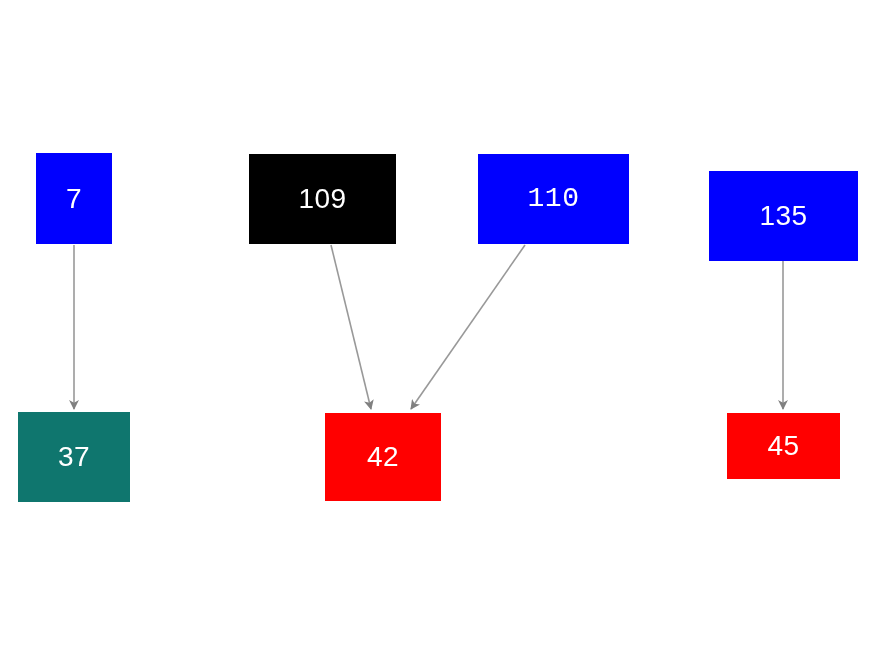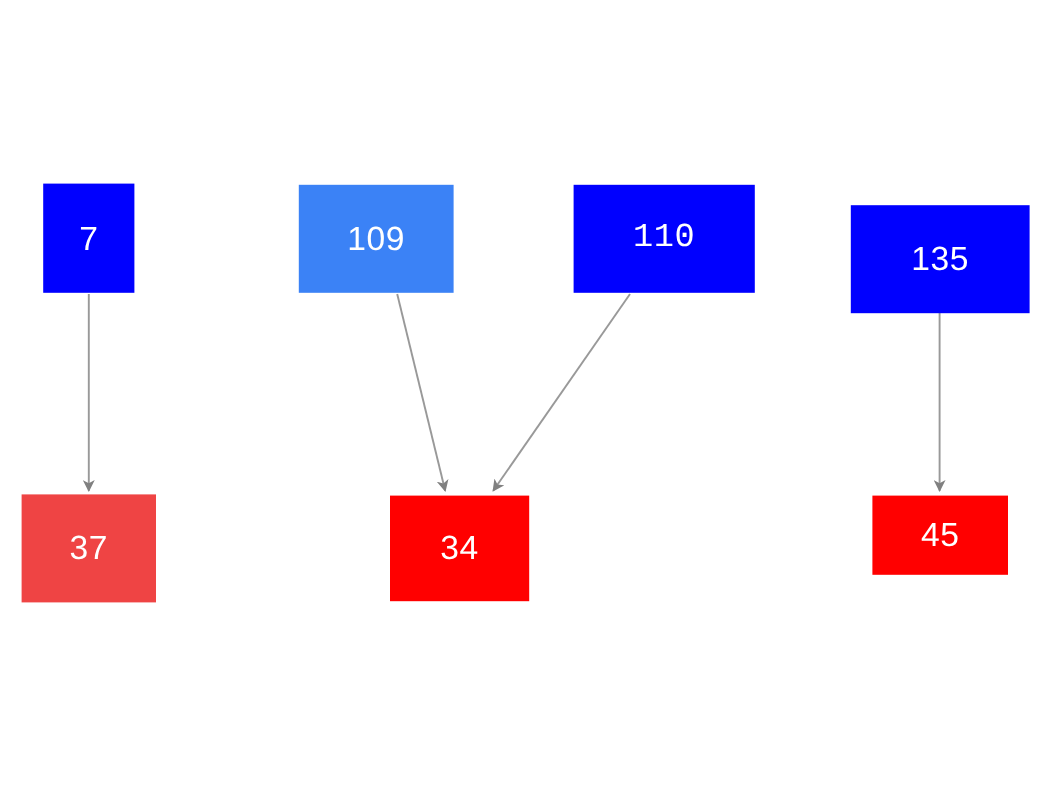--- a/index.html
+++ b/index.html
@@ -58,37 +58,37 @@
         <line x1="331" y1="245" x2="371" y2="409" stroke="#999999" stroke-width="1.6" marker-end="url(#arrowhead)"></line>
         <line x1="525" y1="245" x2="411" y2="409" stroke="#999999" stroke-width="1.6" marker-end="url(#arrowhead)"></line>
         <line x1="783" y1="245" x2="783" y2="409" stroke="#999999" stroke-width="1.6" marker-end="url(#arrowhead)"></line>
       </g>
   </svg>
 
   <div class="node" style="left: 36px; top: 153px; width: 76px; height: 91px; background: rgb(0, 0, 255); color: rgb(255, 255, 255);">
     <span class="node-label">7</span>
   </div>
 
-  <div class="node" style="left: 249px; top: 154px; width: 129px; height: 90px; background: #3b82f6; color: rgb(255, 255, 255);">
+  <div class="node" style="left: 249px; top: 154px; width: 147px; height: 90px; background: #000000; color: rgb(255, 255, 255);">
     <span class="node-label">109</span>
   </div>
 
   <div class="node" style="left: 478px; top: 154px; width: 151px; height: 90px; background: rgb(0, 0, 255); color: rgb(255, 255, 255); font-family: Liberation Mono, monospace;">
     <span class="node-label">110</span>
   </div>
 
   <div class="node" style="left: 709px; top: 171px; width: 149px; height: 90px; background: rgb(0, 0, 255); color: rgb(255, 255, 255);">
     <span class="node-label">135</span>
   </div>
 
-  <div class="node" style="left: 18px; top: 412px; width: 112px; height: 90px; background: #ef4444; color: rgb(255, 255, 255);">
+  <div class="node" style="left: 18px; top: 412px; width: 112px; height: 90px; background: #0f766e; color: rgb(255, 255, 255);">
     <span class="node-label">37</span>
   </div>
 
   <div class="node" style="left: 325px; top: 413px; width: 116px; height: 88px; background: rgb(255, 0, 0); color: rgb(255, 255, 255);">
-    <span class="node-label">34</span>
+    <span class="node-label">42</span>
   </div>
 
   <div class="node" style="left: 727px; top: 413px; width: 113px; height: 66px; background: rgb(255, 0, 0); color: rgb(255, 255, 255);">
     <span class="node-label">45</span>
   </div>
 
 </div>
 
 </body></html>

